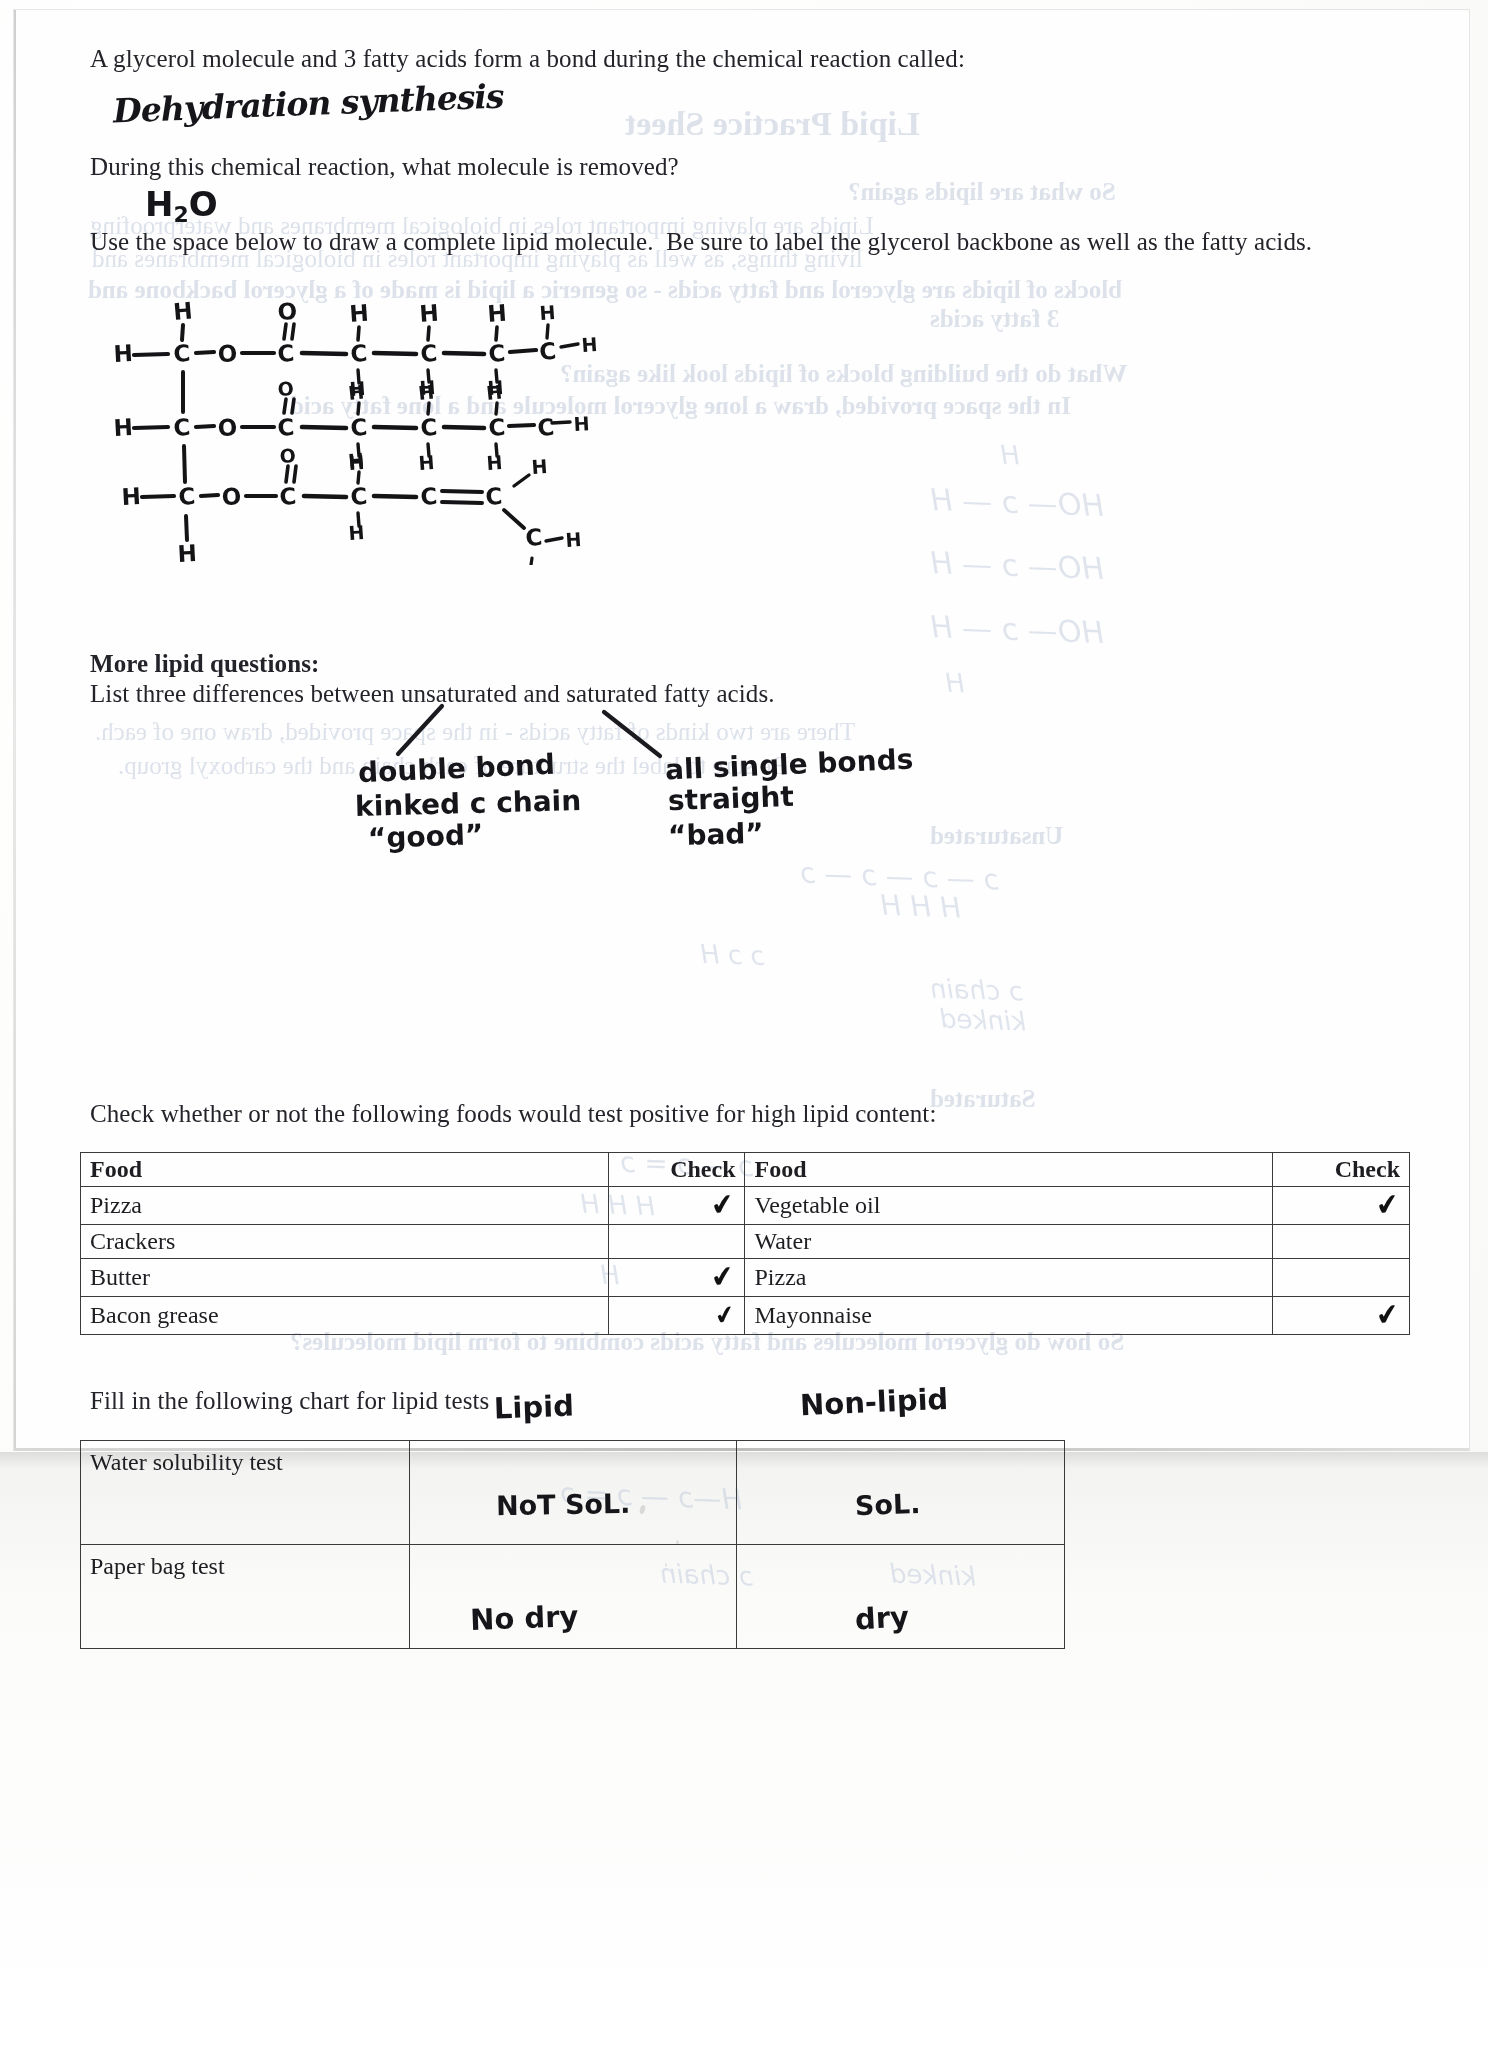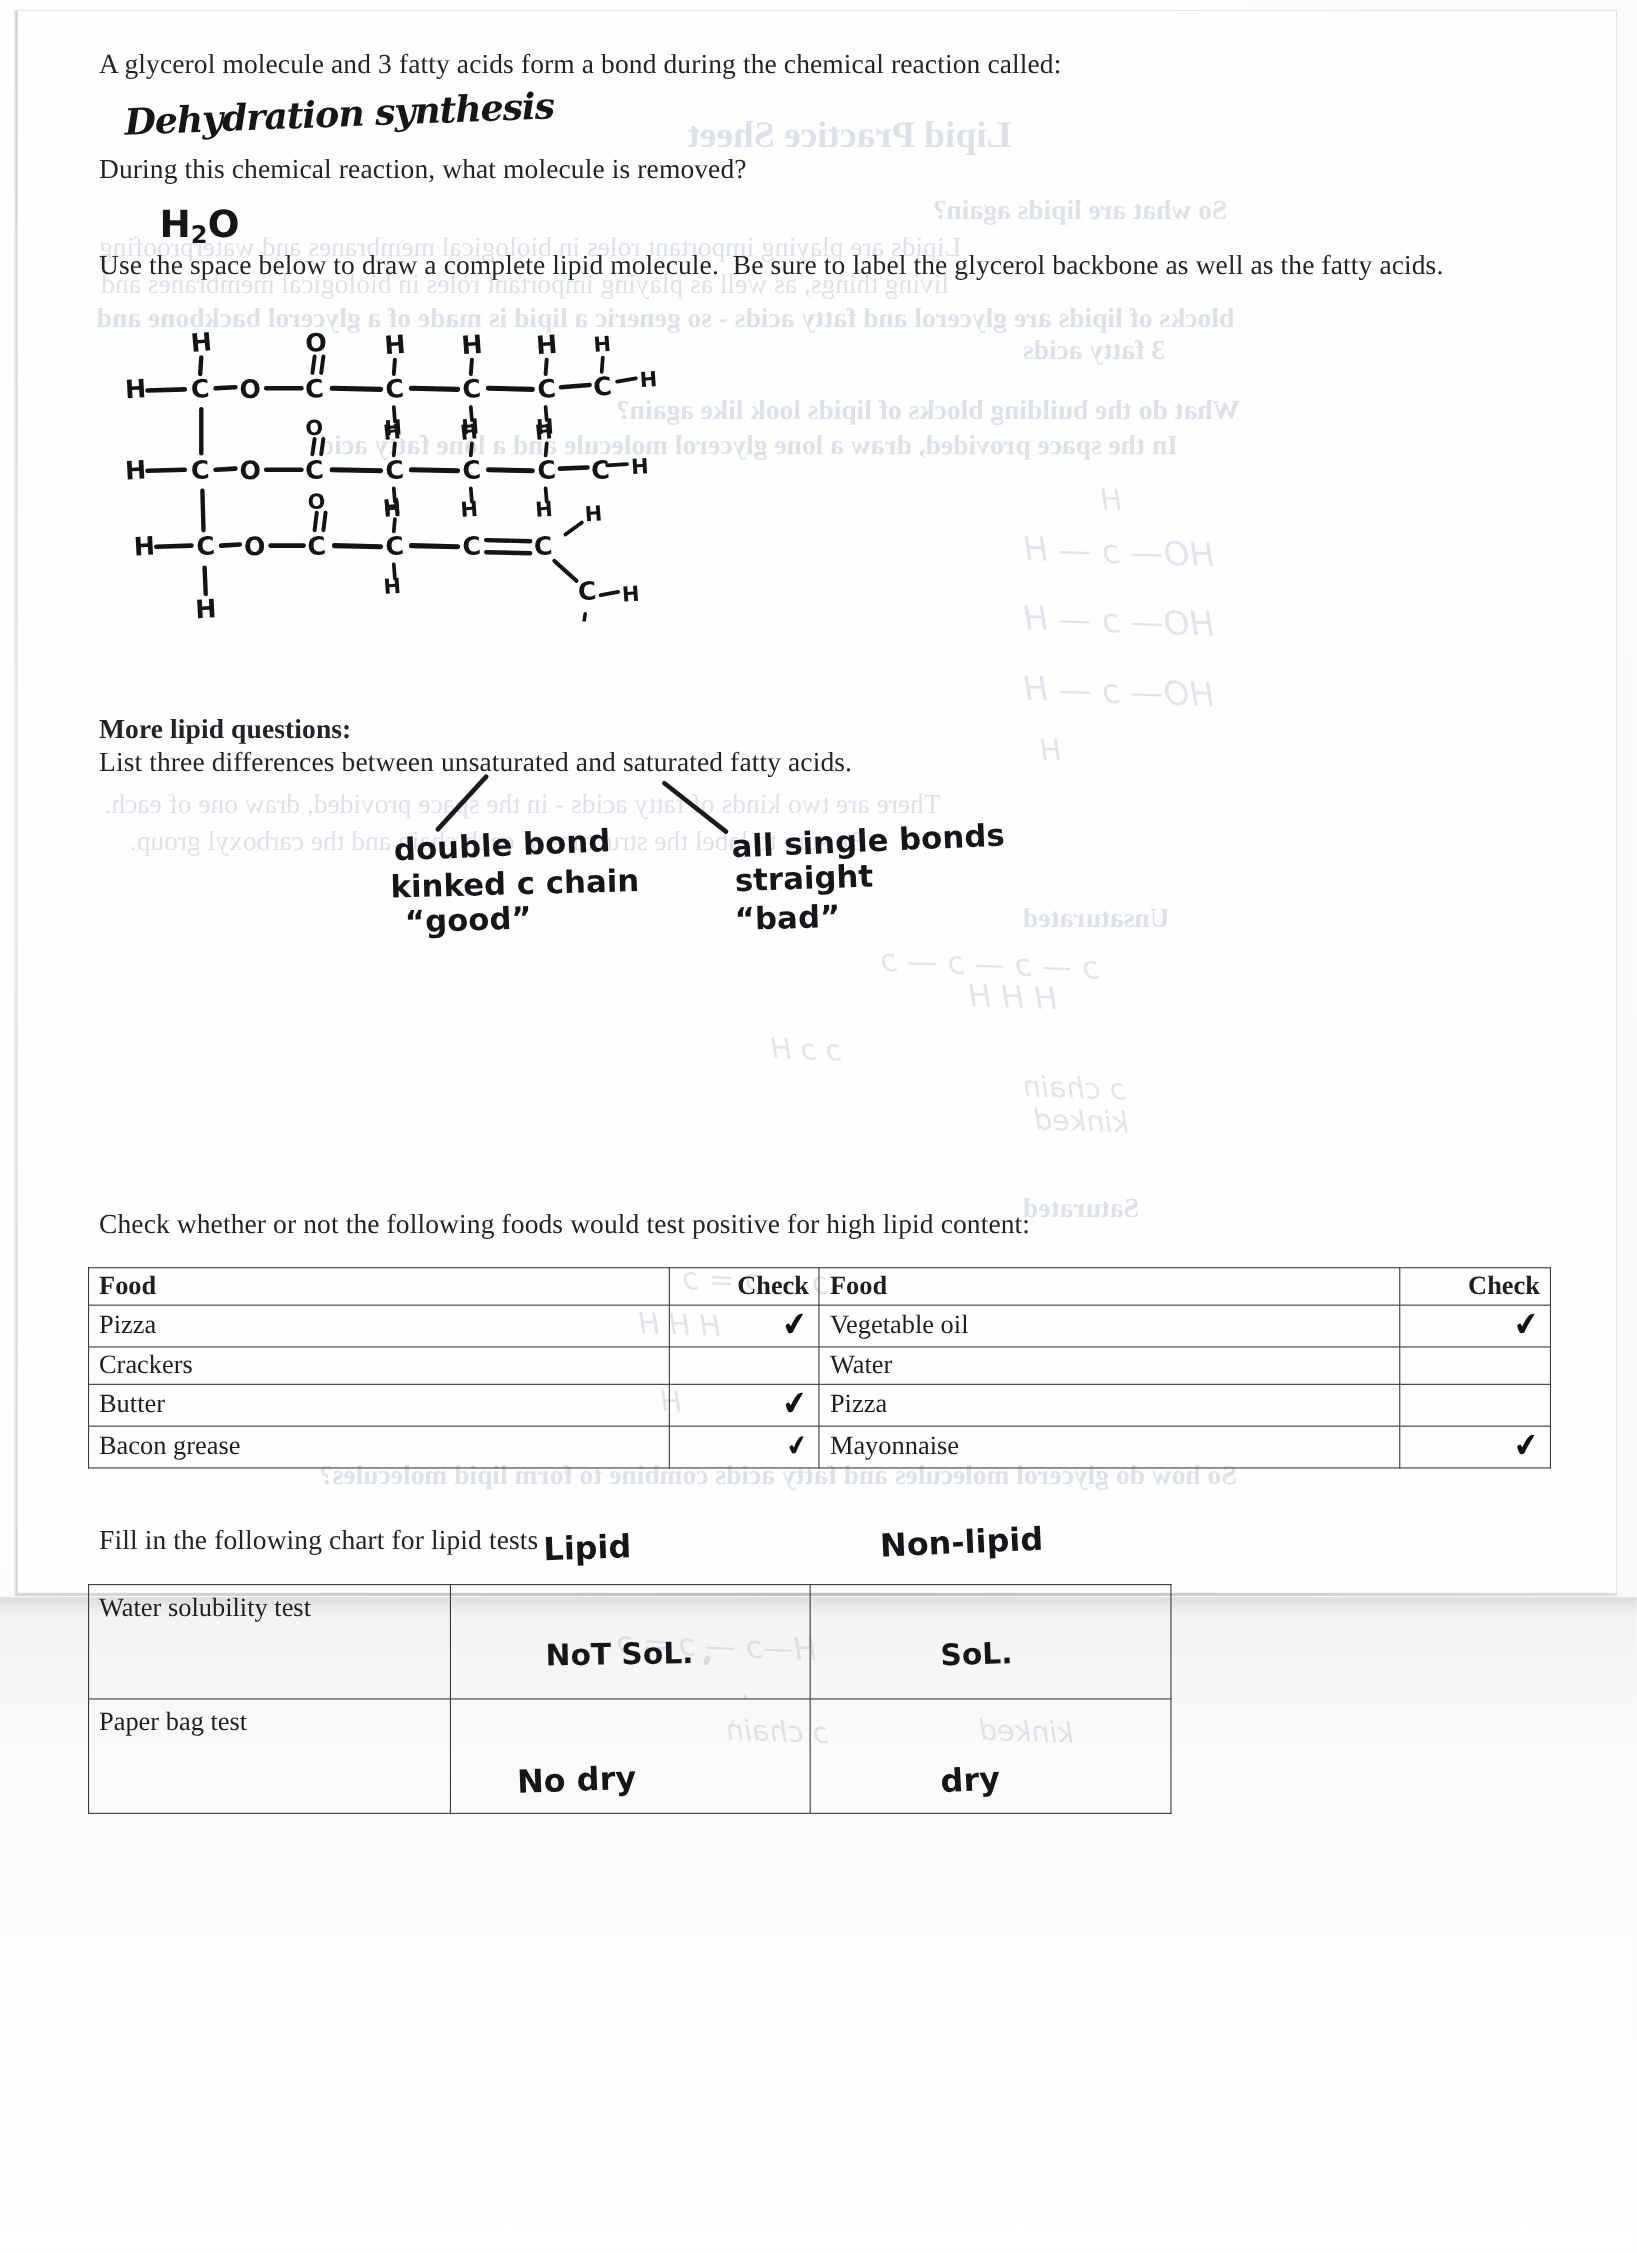--- a/index.html
+++ b/index.html
@@ -190,21 +190,21 @@
   <div class="bleed bleed-hand" style="left:580px;top:1190px;font-size:26px;">H      H      H</div>
   <div class="bleed bleed-hand" style="left:560px;top:1480px;font-size:28px;">H—ɔ — ɔ = ɔ</div>
   <div class="bleed bleed-hand" style="left:600px;top:1260px;font-size:26px;">H</div>
   <div class="bleed bleed-hand" style="left:660px;top:1560px;font-size:26px;">ɔ  chain</div>
   <div class="bleed bleed-hand" style="left:890px;top:1560px;font-size:26px;">kinked</div>
 
   <div class="ptext" style="left:90px;top:43px;width:1330px;">A glycerol molecule and 3 fatty acids form a bond during the chemical reaction called:</div>
 
   <div class="hand hand-script" style="left:113px;top:84px;font-size:33px;transform:rotate(-2.2deg);letter-spacing:-1px;">Dehydration synthesis</div>
 
-  <div class="ptext" style="left:90px;top:139px;width:1330px;font-family:Liberation Serif, serif;">During this chemical reaction, what molecule is removed?</div>
+  <div class="ptext" style="left:90px;top:151px;width:1330px;font-family:Liberation Serif, serif;">During this chemical reaction, what molecule is removed?</div>
 
   <div class="hand" style="left:145px;top:184px;font-size:34px;"><span>H</span><span style="font-size:22px;vertical-align:-6px;">2</span><span>O</span></div>
 
   <div class="ptext" style="left:90px;top:226px;width:1340px;">Use the space below to draw a complete lipid molecule.  Be sure to label the glycerol backbone as well as the fatty acids.</div>
 
   <div id="molecule-drawing">
     <svg width="620" height="265" viewBox="0 0 620 265" xmlns="http://www.w3.org/2000/svg">
       <g fill="#141417" font-family="DejaVu Sans, sans-serif" font-weight="bold" font-size="23">
 
         <text x="18" y="62" transform="rotate(-3 18 62)">H</text>

